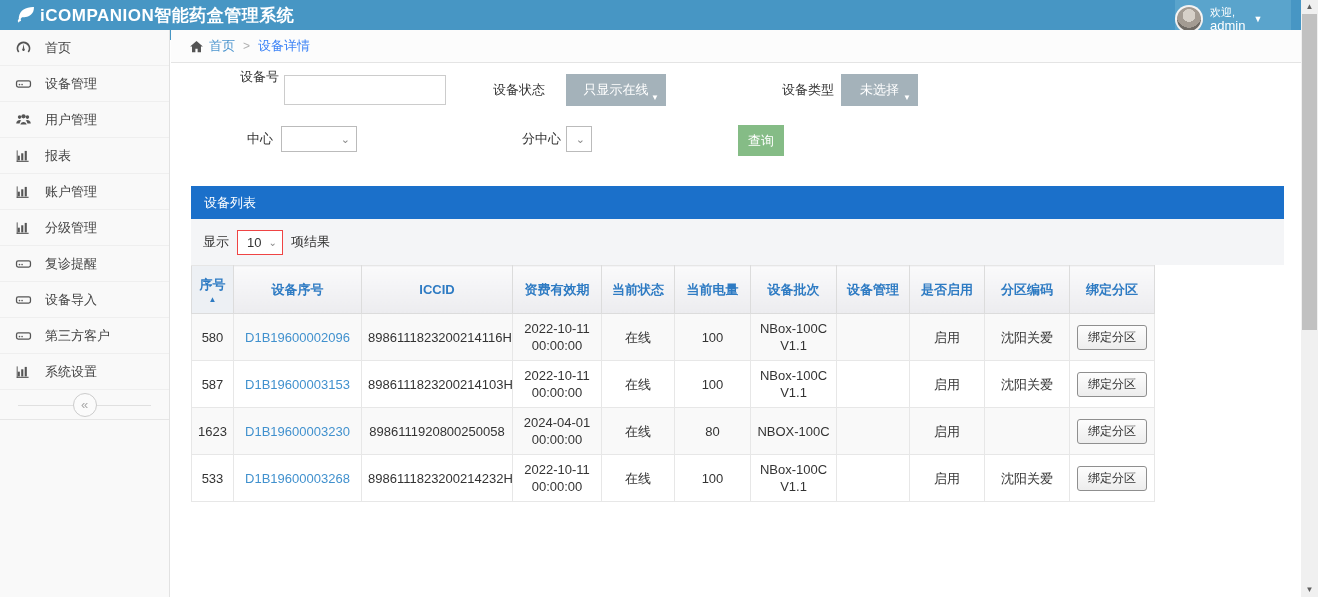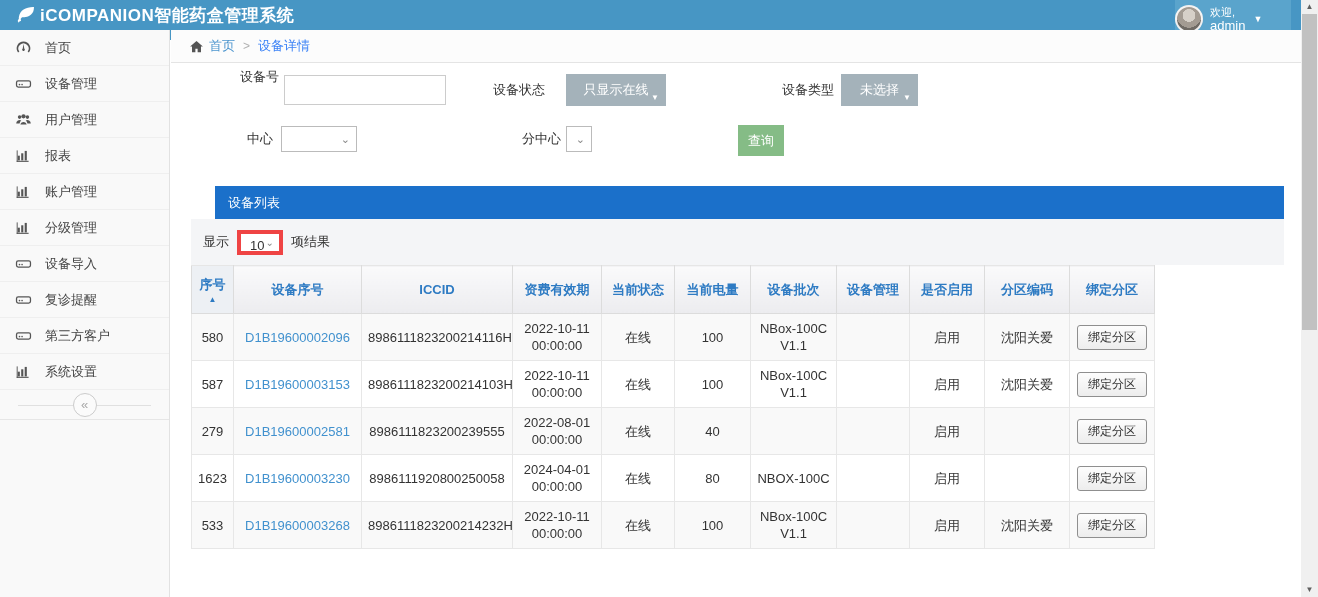--- a/index.html
+++ b/index.html
@@ -61,23 +61,23 @@
   .f-center-l{left:40px;top:96px;width:62px;line-height:26px;}
   .fakesel{position:absolute;top:96px;height:26px;border:1px solid #bbb;background:#fff;cursor:pointer;}
   .fakesel .sel-caret{position:absolute;right:6px;top:50%;transform:translateY(-50%);color:#888;font-size:11px;line-height:10px;}
   .f-center-s{left:110px;width:76px;}
   .f-subcenter-l{left:348px;top:96px;width:42px;line-height:26px;}
   .f-subcenter-s{left:395px;width:26px;}
   .querybtn{position:absolute;left:567px;top:95px;width:46px;height:31px;background:var(--green);color:#fff;border:none;font-size:13px;cursor:pointer;font-family:inherit;}
 
   
   .panel{position:absolute;left:20px;top:156px;width:1093px;height:441px;background:#fff;}
-  .panel-head{height:33px;background:var(--panelhead);color:#fff;line-height:33px;padding-left:13px;font-size:13px;margin-left:24px;}
+  .panel-head{height:33px;background:var(--panelhead);color:#fff;line-height:33px;padding-left:13px;font-size:13px;}
   .panel-toolbar{height:46px;background:#f4f5f7;display:flex;align-items:center;padding-left:12px;}
-  .show-sel{position:relative;width:46px;height:25px;border:4px solid #ef4444;background:#fff;margin:0 8px;cursor:pointer;
+  .show-sel{position:relative;width:46px;height:25px;border:1px solid #ef4444;background:#fff;margin:0 8px;cursor:pointer;
             line-height:23px;padding-left:9px;color:#333;}
   .show-sel .sel-caret{position:absolute;right:5px;top:50%;transform:translateY(-50%);color:#888;font-size:10px;line-height:9px;}
 
   table.grid{border-collapse:collapse;table-layout:fixed;width:963px;background:#4c1d95;}
   .grid th{height:48px;background:linear-gradient(#fafafb,#ececef);color:var(--headtext);font-size:13px;font-weight:bold;
            border:1px solid #dcdcdc;border-top:1px solid #e6e6e6;vertical-align:middle;text-align:center;cursor:pointer;padding:2px;}
   .grid th.sorted{background:#edf0f4;}
   .sort-asc{display:block;font-size:8px;color:var(--headtext);margin-top:2px;line-height:8px;}
   .grid td{border:1px solid #e7e7e7;text-align:center;vertical-align:middle;padding:5px 6px;line-height:17px;font-size:13px;color:#333;
            overflow:hidden;}
@@ -186,32 +186,32 @@
         </div>
 
         <div class="side-item">
           <span class="side-ico">
             <svg viewBox="0 0 20 20">
               <rect x="1.8" y="6.8" width="16.4" height="7.4" rx="2" fill="none" stroke="currentColor" stroke-width="1.5"></rect>
               <circle cx="5.3" cy="11.3" r="0.95" fill="currentColor"></circle>
               <circle cx="8.3" cy="11.3" r="0.95" fill="currentColor"></circle>
             </svg>
           </span>
-          <span class="side-label">设备导入</span>
+          <span class="side-label">复诊提醒</span>
         </div>
 
         <div class="side-item">
           <span class="side-ico">
             <svg viewBox="0 0 20 20">
               <rect x="1.8" y="6.8" width="16.4" height="7.4" rx="2" fill="none" stroke="currentColor" stroke-width="1.5"></rect>
               <circle cx="5.3" cy="11.3" r="0.95" fill="currentColor"></circle>
               <circle cx="8.3" cy="11.3" r="0.95" fill="currentColor"></circle>
             </svg>
           </span>
-          <span class="side-label">复诊提醒</span>
+          <span class="side-label">设备导入</span>
         </div>
 
         <div class="side-item">
           <span class="side-ico">
             <svg viewBox="0 0 20 20">
               <rect x="1.8" y="6.8" width="16.4" height="7.4" rx="2" fill="none" stroke="currentColor" stroke-width="1.5"></rect>
               <circle cx="5.3" cy="11.3" r="0.95" fill="currentColor"></circle>
               <circle cx="8.3" cy="11.3" r="0.95" fill="currentColor"></circle>
             </svg>
           </span>
@@ -362,40 +362,20 @@
               <td>100</td>
               <td>NBox-100C V1.1</td>
               <td></td>
               <td>启用</td>
               <td>沈阳关爱</td>
               <td>
                 <button class="bindbtn">绑定分区</button>
               </td>
             </tr>
 
-            <tr>
-              <td>279</td>
-              <td>
-                <a class="dev-link">D1B19600002581</a>
-              </td>
-              <td>8986111823200239555</td>
-              <td class="dcell">
-                <span>2022-08-01</span>
-                <span>00:00:00</span>
-              </td>
-              <td>在线</td>
-              <td>40</td>
-              <td></td>
-              <td></td>
-              <td>启用</td>
-              <td></td>
-              <td>
-                <button class="bindbtn">绑定分区</button>
-              </td>
-            </tr>
 
 
             <tr>
               <td>1623</td>
               <td>
                 <a class="dev-link">D1B19600003230</a>
               </td>
               <td>8986111920800250058</td>
               <td class="dcell">
                 <span>2024-04-01</span>

